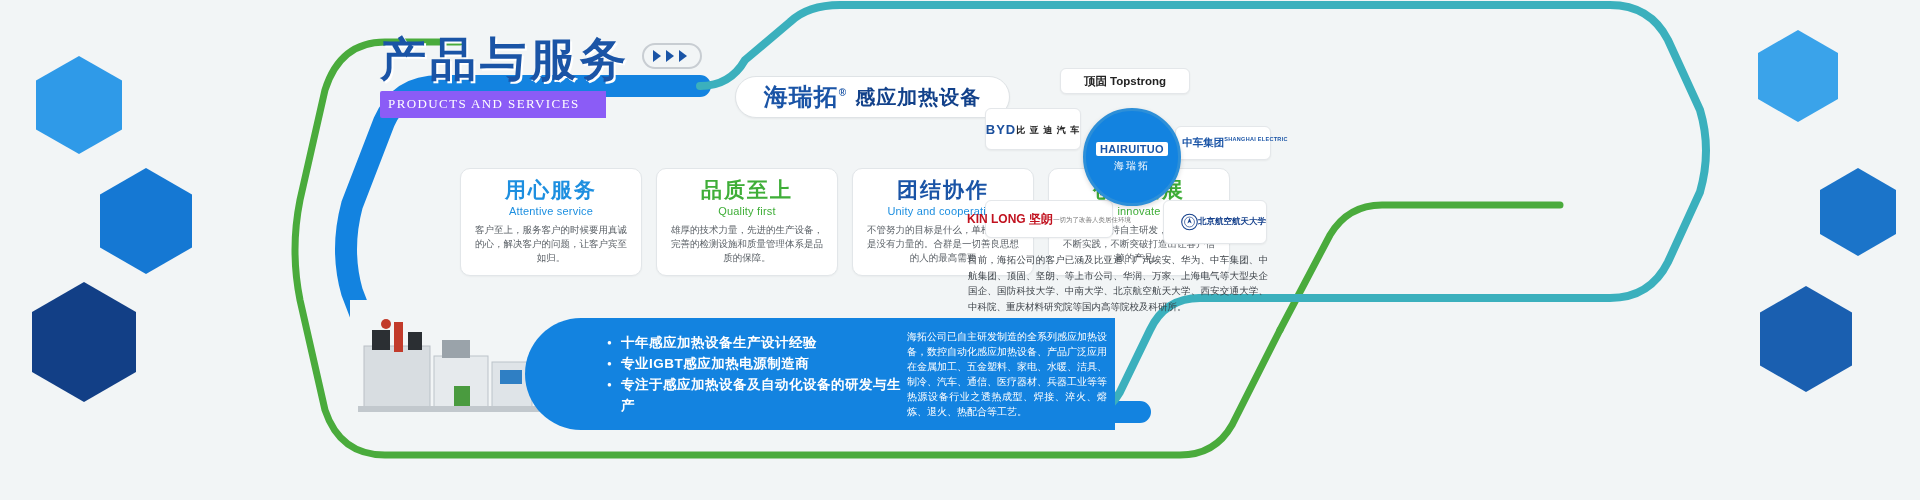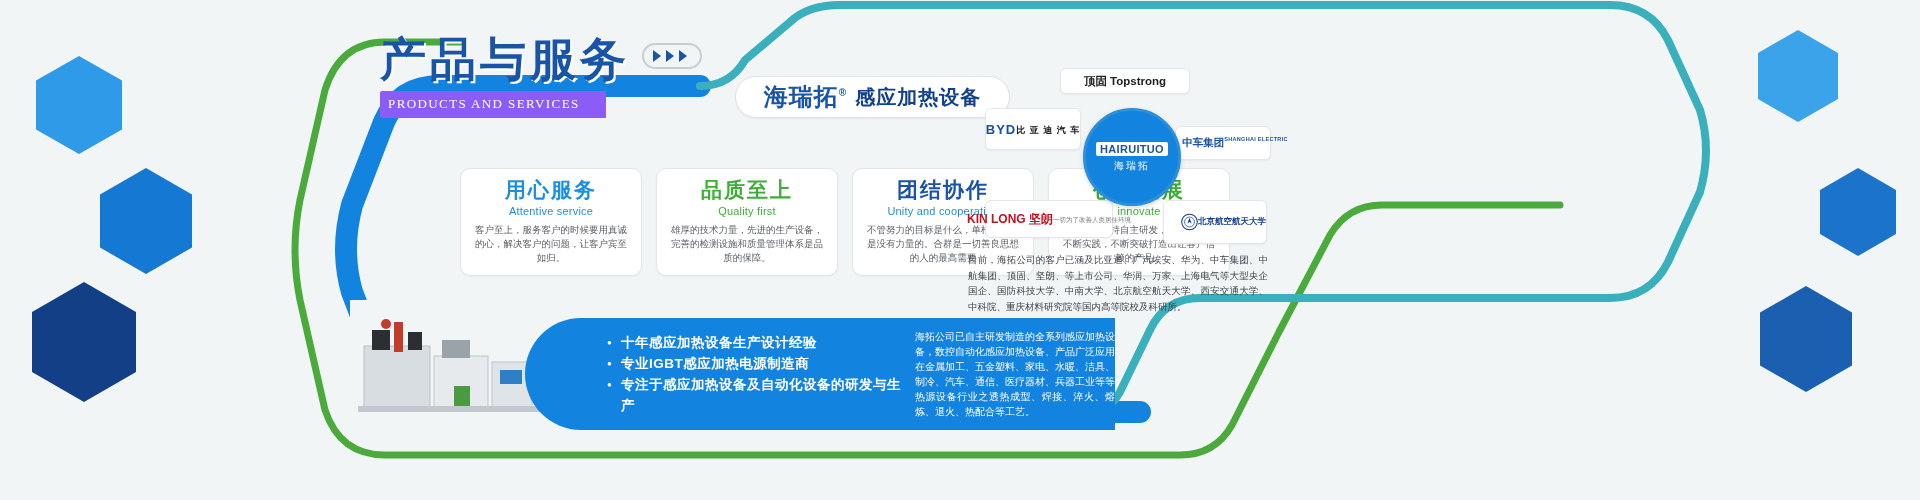--- a/index.html
+++ b/index.html
@@ -92,21 +92,20 @@
   .c-green2 .card-en { color: #3fae38; }
 
   
   .banner {
     position: absolute; left: 525px; top: 318px;
     width: 590px; height: 112px;
     background: #1383e0;
     border-radius: 56px 0 0 56px;
     display: flex; align-items: center;
     padding-left: 82px;
-    gap: 8px;
   }
   .banner ul { list-style: none; }
   .banner li {
     color: #ffffff; font-size: 13.5px; font-weight: 700;
     line-height: 21px; letter-spacing: .5px;
     position: relative; padding-left: 14px; max-width: 300px;
   }
   .banner li::before {
     content: "●"; position: absolute; left: 0; top: 0; font-size: 8px; line-height: 21px;
   }

